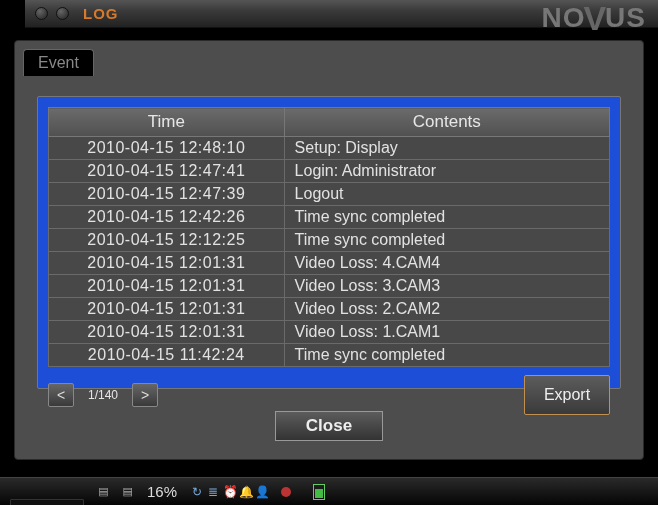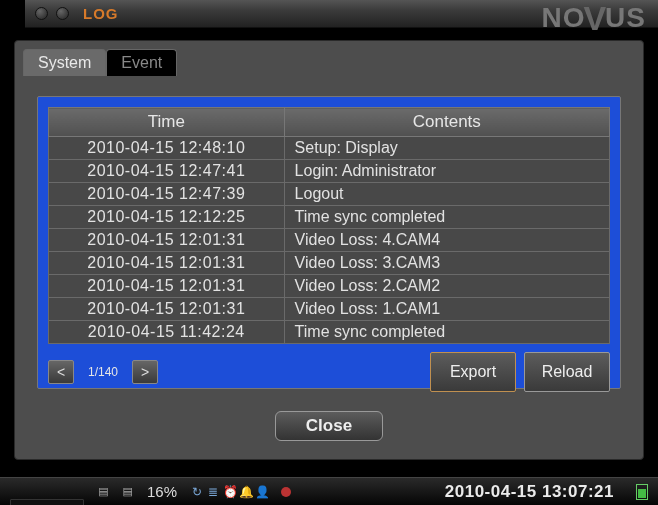--- a/index.html
+++ b/index.html
@@ -74,21 +74,21 @@
     font-size:16px; cursor:pointer; border-radius:2px;
   }
   .btn.export { border-color:#c09050; }
   
   .close-row {
     position:absolute; left:0; right:0; bottom: 18px; display:flex; justify-content:center;
   }
   .close-btn {
     width: 108px; height:30px; background:linear-gradient(#5c5c5c,#333);
     border:1px solid #999; color:#eee; display:flex; align-items:center; justify-content:center;
-    font-size:17px; font-weight:bold; border-radius:6px; cursor:pointer;
+    font-size:17px; font-weight:bold; border-radius:0; cursor:pointer;
   }
   
   .statusbar {
     position:absolute; left:0; right:0; bottom:0; height:28px;
     background: linear-gradient(#2a2a2a,#050505);
     border-top:1px solid #444; display:flex; align-items:center; padding:0 10px;
     color:#ddd; font-size:15px; gap:14px;
   }
   .menu-btn {
     background:#101010; border:1px solid #333; color:#fff; font-weight:bold;
@@ -113,21 +113,20 @@
   <div class="brand">
     <span>NO</span>
     <span class="brand-v">V</span>
     <span>US</span>
   </div>
 </div>
 
 <div class="window">
 
   <div class="tabs">
-    <div class="tab active">System</div>
     <div class="tab">Event</div>
   </div>
 
   <div class="panel">
     <table class="log">
       <thead>
         <tr>
           <th>Time</th>
           <th>Contents</th>
         </tr>
@@ -139,20 +138,24 @@
           </tr>
           <tr>
             <td class="time">2010-04-15  12:47:41</td>
             <td class="contents">Login: Administrator</td>
           </tr>
           <tr>
             <td class="time">2010-04-15  12:47:39</td>
             <td class="contents">Logout</td>
           </tr>
           <tr>
+            <td class="time">2010-04-15  12:42:26</td>
+            <td class="contents">Time sync completed</td>
+          </tr>
+          <tr>
             <td class="time">2010-04-15  12:12:25</td>
             <td class="contents">Time sync completed</td>
           </tr>
           <tr>
             <td class="time">2010-04-15  12:01:31</td>
             <td class="contents">Video Loss: 4.CAM4</td>
           </tr>
           <tr>
             <td class="time">2010-04-15  12:01:31</td>
             <td class="contents">Video Loss: 3.CAM3</td>
@@ -171,21 +174,20 @@
           </tr>
         </tbody>
     </table>
 
     <div class="actions">
       <div class="pg-btn">&lt;</div>
       <div class="pg-label">1/140</div>
       <div class="pg-btn">&gt;</div>
       <div class="spacer"></div>
       <div class="btn export">Export</div>
-      <div class="btn">Reload</div>
     </div>
   </div>
 
   <div class="close-row">
     <div class="close-btn">Close</div>
   </div>
 </div>
 
 <div class="statusbar">
   <div class="menu-btn">MENU</div>
@@ -193,15 +195,14 @@
   <span class="disk-icon">▤</span>
   <span class="pct">16%</span>
   <span class="status-icons">
     <span class="s-icon">↻</span>
     <span class="s-icon">≣</span>
     <span class="s-icon">⏰</span>
     <span class="s-icon">🔔</span>
     <span class="s-icon">👤</span>
   </span>
   <span class="rec-dot"></span>
-  <span class="clock">2010-04-15 13:07:21</span>
   <span class="batt"></span>
 </div>
 
 </body></html>

